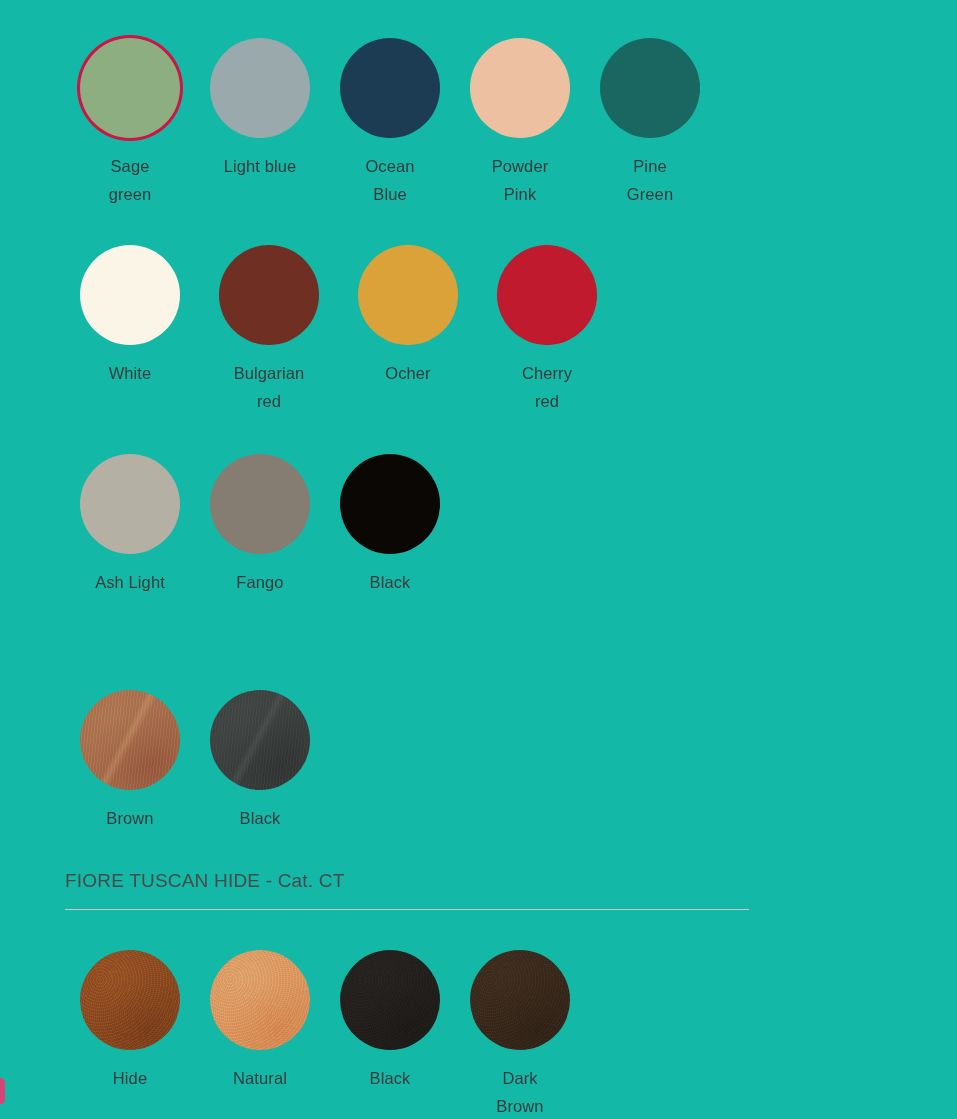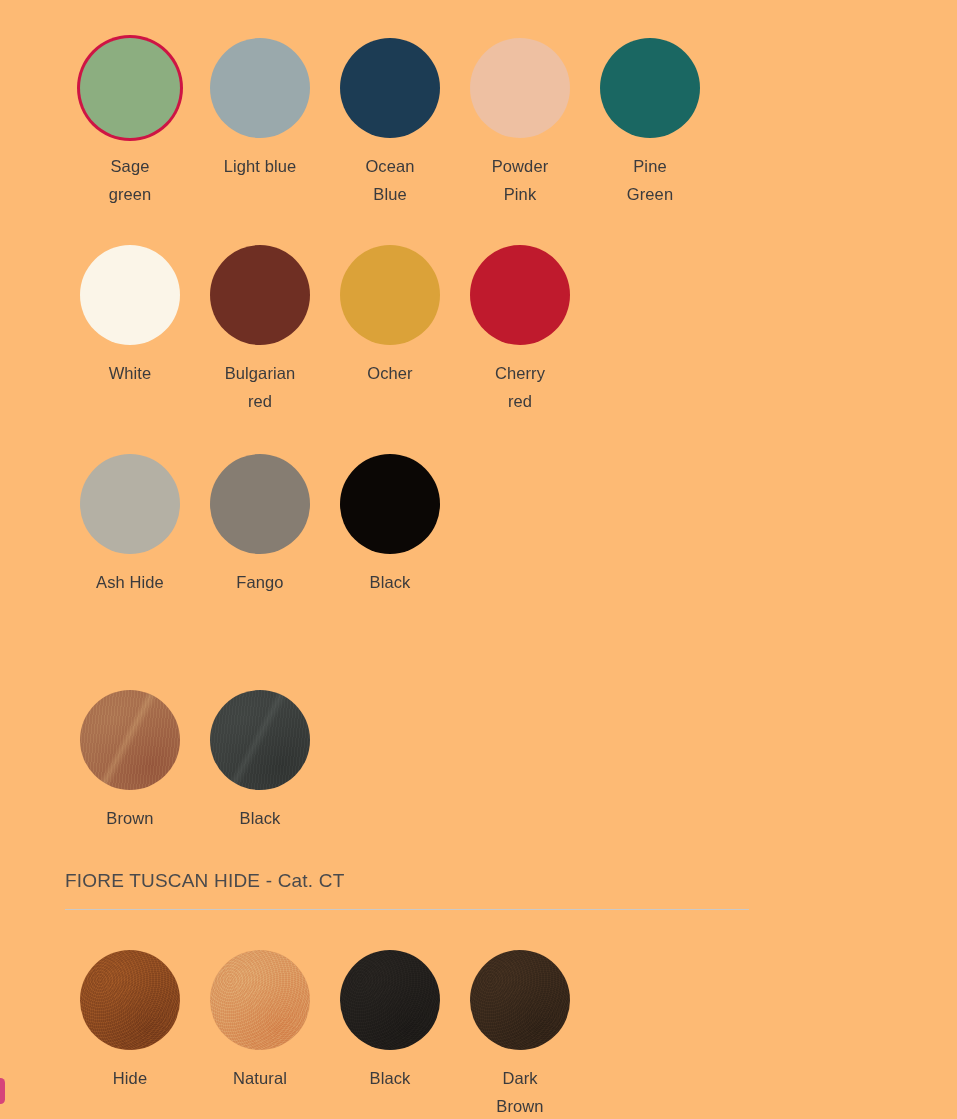--- a/index.html
+++ b/index.html
@@ -3,21 +3,21 @@
 <meta charset="utf-8">
 <style>
   * { box-sizing: border-box; }
   html, body {
     margin: 0; padding: 0;
     width: 957px; height: 1119px;
     background: #ffffff;
     font-family: "Liberation Sans", sans-serif;
     overflow: hidden;
   }
-  .page { position: relative; width: 957px; height: 1119px; background: #fdba74; }
+  .page { position: relative; width: 957px; height: 1119px; background: #14b8a6; }
 
   
   .grid { position: absolute; left: 65px; }
   .row { display: flex; }
   .cell {
     width: 130px;
     display: flex;
     flex-direction: column;
     align-items: center;
   }
@@ -139,21 +139,21 @@
 Pink</div>
         </div>
         <div class="cell">
           <div class="dot-wrap">
             <div class="dot" style="background: rgb(26, 103, 98);"></div>
           </div>
           <div class="label">Pine
 Green</div>
         </div>
       </div>
-    <div class="row" id="row-0-1" style="margin-top:37px;">
+    <div class="row" id="row-0-1" style="margin-top:37px;gap:9px;">
         <div class="cell">
           <div class="dot-wrap">
             <div class="dot" style="background: rgb(251, 245, 232);"></div>
           </div>
           <div class="label">White</div>
         </div>
         <div class="cell">
           <div class="dot-wrap">
             <div class="dot" style="background: rgb(111, 47, 35);"></div>
           </div>
@@ -172,21 +172,21 @@
           </div>
           <div class="label">Cherry
 red</div>
         </div>
       </div>
     <div class="row" id="row-0-2" style="margin-top:39px;">
         <div class="cell">
           <div class="dot-wrap">
             <div class="dot" style="background: rgb(180, 176, 164);"></div>
           </div>
-          <div class="label">Ash Hide</div>
+          <div class="label">Ash Light</div>
         </div>
         <div class="cell">
           <div class="dot-wrap">
             <div class="dot" style="background: rgb(134, 125, 114);"></div>
           </div>
           <div class="label">Fango</div>
         </div>
         <div class="cell">
           <div class="dot-wrap">
             <div class="dot" style="background: rgb(11, 7, 5);"></div>

